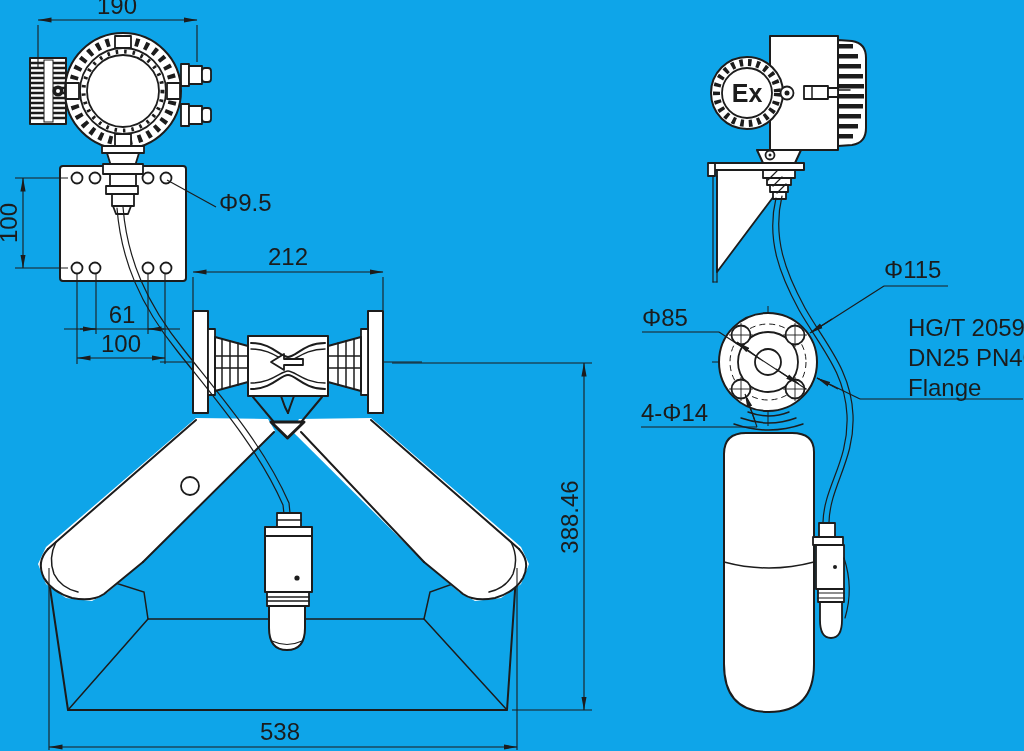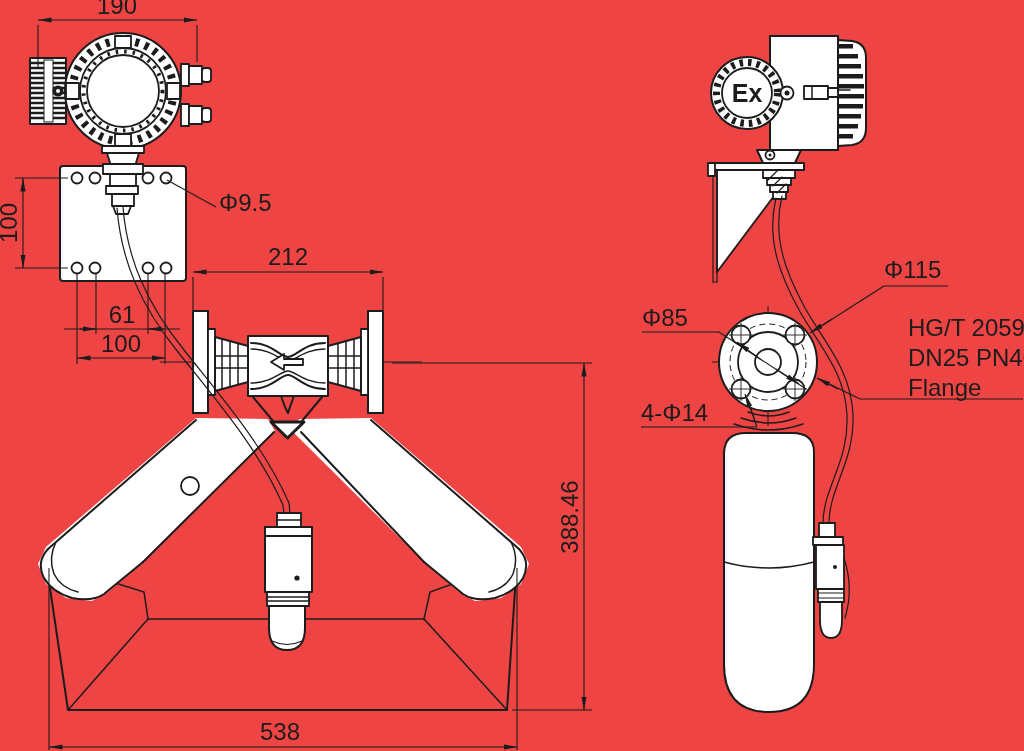--- a/index.html
+++ b/index.html
@@ -1,16 +1,16 @@
 <!DOCTYPE html>
 <html><head>
 <meta charset="utf-8">
 <style>
   html,body{margin:0;padding:0;background:#ffffff;}
-  .stage{width:1024px;height:751px;background:#ef4444;position:relative;overflow:hidden;}
+  .stage{width:1024px;height:751px;background:#0ea5e9;position:relative;overflow:hidden;}
   svg{display:block;}
   .ol  {fill:#ffffff;stroke:#1c1c1c;stroke-width:2;stroke-linejoin:round;}
   .ol18{fill:#ffffff;stroke:#1c1c1c;stroke-width:1.8;stroke-linejoin:round;}
   .ln  {fill:none;stroke:#1c1c1c;stroke-width:2;stroke-linecap:round;stroke-linejoin:round;}
   .ln15{fill:none;stroke:#1c1c1c;stroke-width:1.5;stroke-linecap:round;}
   .ln12{fill:none;stroke:#1c1c1c;stroke-width:1.2;stroke-linecap:round;}
   .cl  {fill:none;stroke:#1c1c1c;stroke-width:1;}
   .dim {fill:none;stroke:#1c1c1c;stroke-width:1.1;}
   .dash{fill:none;stroke:#1c1c1c;stroke-width:1;stroke-dasharray:6 4;}
   .blk {fill:#1c1c1c;stroke:none;}

